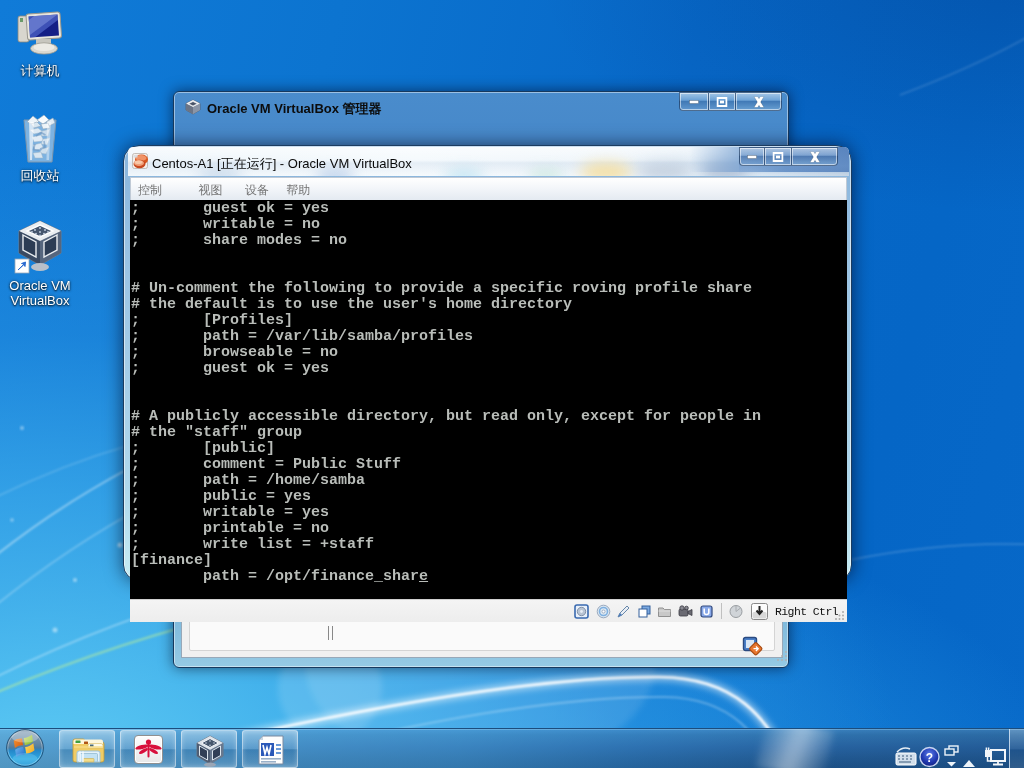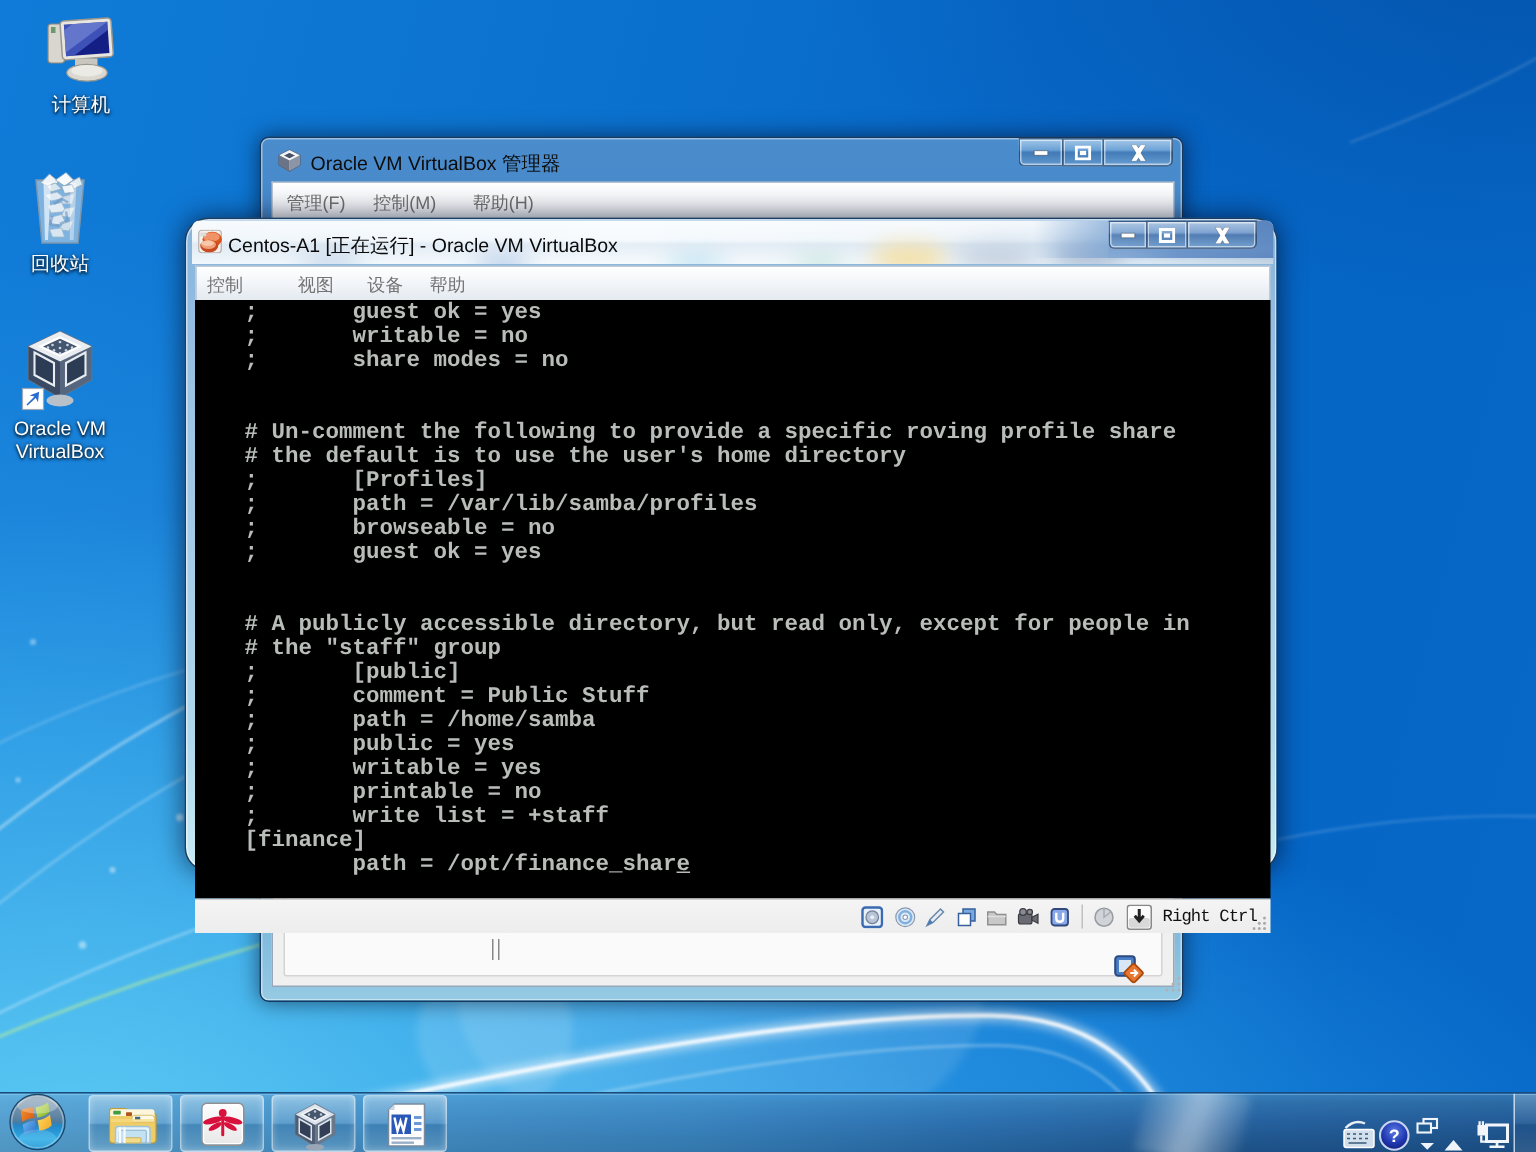--- a/index.html
+++ b/index.html
@@ -21,21 +21,21 @@
 
 .gwin { position:absolute; border-radius:6px; }
 
 
 #mgr { left:173px; top:91px; width:616px; height:577px;
   background:linear-gradient(180deg,#4a8ccc,#3c7cc2 40%, #6cacd6 85%, #96cae4);
   border:1px solid #17395e; border-radius:6px;
   box-shadow:0 0 14px rgba(0,0,20,0.55), inset 0 0 0 1px rgba(255,255,255,0.45);
 }
 #mgr .titlebar { position:absolute; left:0; top:0; width:100%; height:29px; }
-#mgr .titletext { position:absolute; left:33px; top:8px; font-size:13px; color:#0c0c0c; white-space:nowrap; }
+#mgr .titletext { position:absolute; left:33px; top:8px; font-size:13px; color:#0c0c0c; white-space:nowrap;font-weight:bold; }
 #mgr .appico { position:absolute; left:11px; top:7px; width:16px; height:16px; }
 #mgr .menubar { position:absolute; left:7px; top:29px; width:602px; height:25px;
   background:linear-gradient(180deg,#ffffff,#f4f6f9 45%,#e8edf3); border:1px solid #b8c4d2; border-bottom:none;}
 #mgr .menubar span { display:inline-block; margin-top:5px; font-size:12px; color:#707070; }
 #mgr .content { position:absolute; left:7px; top:54px; width:602px; height:512px; background:#f0f0f0; border:1px solid #98a8b8; }
 
 
 .capbtns { position:absolute; display:flex; }
 .capbtn { position:relative; height:19px;
   background:linear-gradient(180deg, rgba(235,245,252,0.55), rgba(180,210,235,0.30) 42%, rgba(55,100,155,0.45) 50%, rgba(120,165,210,0.5));
@@ -58,21 +58,21 @@
     linear-gradient(180deg, rgba(255,255,255,0.55), rgba(255,255,255,0.0) 45%, rgba(90,130,180,0.10) 55%, rgba(255,255,255,0.12)),
     linear-gradient(90deg, #eff6fb 0%, #f5fafd 40%, #f0f6fb 68%, #e2edf6 82%, #cdddec 92%, #bccfe2 100%);
 }
 #vm .blob { position:absolute; border-radius:50%; filter:blur(7px); }
 #vm .titletext { position:absolute; left:28px; top:9px; font-size:13px; color:#0a0a0a; white-space:nowrap; z-index:3;}
 #vm .appico { position:absolute; left:8px; top:7px; width:16px; height:16px; z-index:3;}
 #vm .menubar { position:absolute; left:6px; top:31px; width:717px; height:23px;
   background:linear-gradient(180deg,#ffffff,#f2f5f9 50%,#e4eaf1); border:1px solid #c0cad6; border-bottom:none; z-index:2;}
 #vm .menubar span { display:inline-block; margin-top:4px; font-size:12px; color:#747474; }
 #vm .term { position:absolute; left:6px; top:54px; width:717px; height:399px; background:#000; z-index:2; overflow:hidden;}
-#vm .term pre { font-family:"Liberation Mono", monospace; font-weight:bold; font-size:15px; line-height:16px; color:#b9bdb9; margin:1px 0 0 1px;padding-left:32px; }
+#vm .term pre { font-family:"Liberation Mono", monospace; font-weight:bold; font-size:15px; line-height:16px; color:#b9bdb9; margin:1px 0 0 1px; }
 #vm .statusbar { position:absolute; left:6px; top:453px; width:717px; height:23px; background:linear-gradient(180deg,#f4f4f4,#ededed); border-top:1px solid #d0d0d0; z-index:2;}
 
 
 .dicon { position:absolute; text-align:center; color:#fff; font-size:13px; text-shadow:0 1px 2px rgba(0,0,0,0.85), 0 0 3px rgba(0,0,0,0.6); }
 
 
 #taskbar { position:absolute; left:0; top:728px; width:1024px; height:40px; overflow:hidden;
   background:
     linear-gradient(90deg, rgba(130,215,250,0.5) 0%, rgba(110,200,245,0.42) 22%, rgba(90,185,240,0.35) 45%, rgba(60,150,220,0.22) 62%, rgba(10,50,110,0.10) 80%, rgba(5,35,85,0.18) 100%),
     linear-gradient(180deg, #3f8ac8 0%, #3379b4 15%, #2a68a6 45%, #235c94 75%, #1f5488 100%);
@@ -120,21 +120,21 @@
     <circle cx="330" cy="688" r="52" fill="rgba(255,255,255,0.13)" filter="url(#b2)"></circle>
     <circle cx="348" cy="660" r="4" fill="rgba(255,255,255,0.35)" filter="url(#b1)"></circle>
     <circle cx="120" cy="545" r="2.5" fill="rgba(255,255,255,0.5)" filter="url(#b1)"></circle>
     <circle cx="75" cy="580" r="2" fill="rgba(255,255,255,0.45)" filter="url(#b1)"></circle>
     <circle cx="22" cy="428" r="2" fill="rgba(255,255,255,0.4)" filter="url(#b1)"></circle>
     <circle cx="55" cy="630" r="2.5" fill="rgba(255,255,255,0.45)" filter="url(#b1)"></circle>
     <circle cx="12" cy="520" r="1.8" fill="rgba(255,255,255,0.4)" filter="url(#b1)"></circle>
   </svg>
 </div>
 
-<div class="dicon" style="left:16px;top:11px;width:76px;">
+<div class="dicon" style="left:2px;top:11px;width:76px;font-family:Liberation Mono, monospace;">
   <svg width="50" height="46" viewBox="0 0 50 46">
     <rect x="3" y="5" width="11" height="26" rx="2" fill="#d8d6ce" stroke="#8a887e" stroke-width="0.8"></rect>
     <rect x="5" y="7" width="3" height="4" fill="#6a9a6a"></rect>
     <g transform="rotate(-4 28 18)">
       <rect x="12" y="2" width="34" height="26" rx="2.5" fill="#e8e6de" stroke="#9a988e" stroke-width="1"></rect>
       <rect x="14.5" y="4.5" width="29" height="21" fill="#141f86"></rect>
       <path d="M14.5 4.5 L43.5 4.5 L43.5 10 L20 25.5 L14.5 25.5 Z" fill="rgba(90,115,215,0.6)"></path>
       <path d="M20 4.5 L43.5 4.5 L14.5 23 L14.5 8 Z" fill="rgba(170,190,245,0.35)"></path>
     </g>
     <rect x="21" y="28" width="15" height="5" fill="#c8c6be"></rect>
@@ -219,25 +219,20 @@
         <svg width="11" height="10">
           <rect x="1" y="1" width="9" height="8" fill="none" stroke="#fff" stroke-width="2"></rect>
           <rect x="3.4" y="3.6" width="4.2" height="2.8" fill="#fff"></rect>
         </svg>
       </div>
     <div class="capbtn cls">
         <svg width="12" height="11" viewBox="0 0 12 11">
           <path d="M1 0 L4.6 0 L6 2.2 L7.4 0 L11 0 L7.6 5.5 L11 11 L7.4 11 L6 8.8 L4.6 11 L1 11 L4.4 5.5 Z" fill="#fff" stroke="rgba(0,0,0,0.3)" stroke-width="0.5"></path>
         </svg>
       </div>
-  </div>
-  <div class="menubar">
-    <span style="margin-left:9px;">管理(F)</span>
-    <span style="margin-left:14px;">控制(M)</span>
-    <span style="margin-left:20px;">帮助(H)</span>
   </div>
   <div class="content" id="mgrcontent">
     <div style="position:absolute;left:7px;top:404px;right:7px;bottom:6px;background:#fafafa;border:1px solid #d4d4d4;border-radius:2px;"></div>
     <div style="position:absolute;left:146px;top:479px;width:5px;height:14px;border-left:1.5px solid #888;border-right:1.5px solid #888;"></div>
     <svg style="position:absolute;left:560px;top:489px;" width="24" height="22" viewBox="0 0 24 22">
       <rect x="1.5" y="1.5" width="13" height="13" rx="2" fill="#4a7fc8" stroke="#2a4a80" stroke-width="1.4"></rect>
       <rect x="4" y="4" width="8" height="8" fill="#d8e6f6"></rect>
       <rect x="9" y="8" width="9.5" height="9.5" rx="1.5" fill="#e8762e" stroke="#a84a10" stroke-width="1.2" transform="rotate(45 13.75 12.75)"></rect>
       <path d="M11.5 12.7 L16 12.7 M13.9 10.5 L16.2 12.7 L13.9 15" stroke="#fff" stroke-width="1.3" fill="none"></path>
     </svg>

